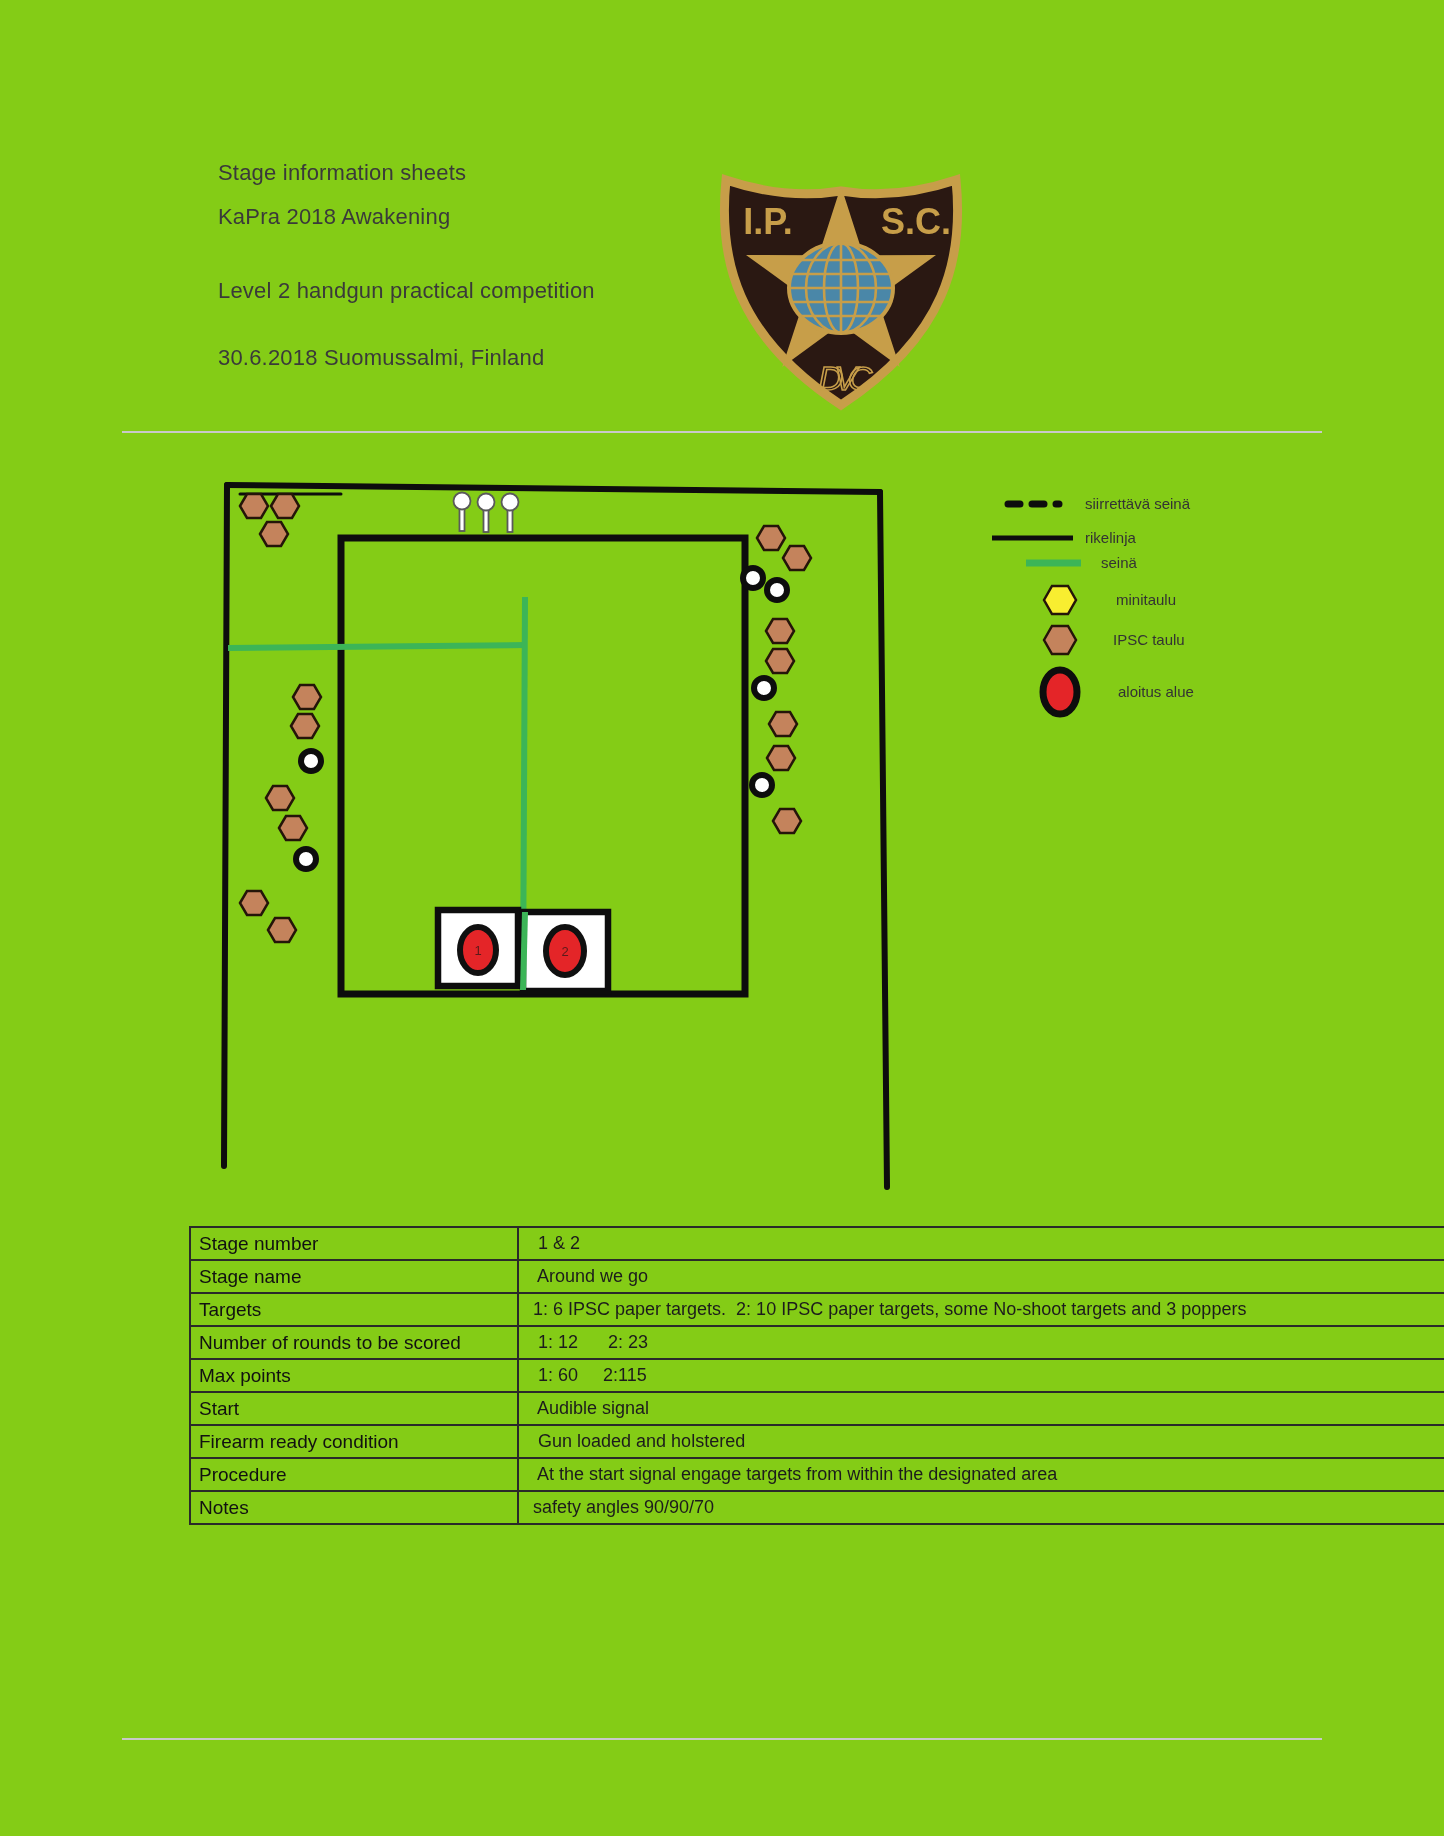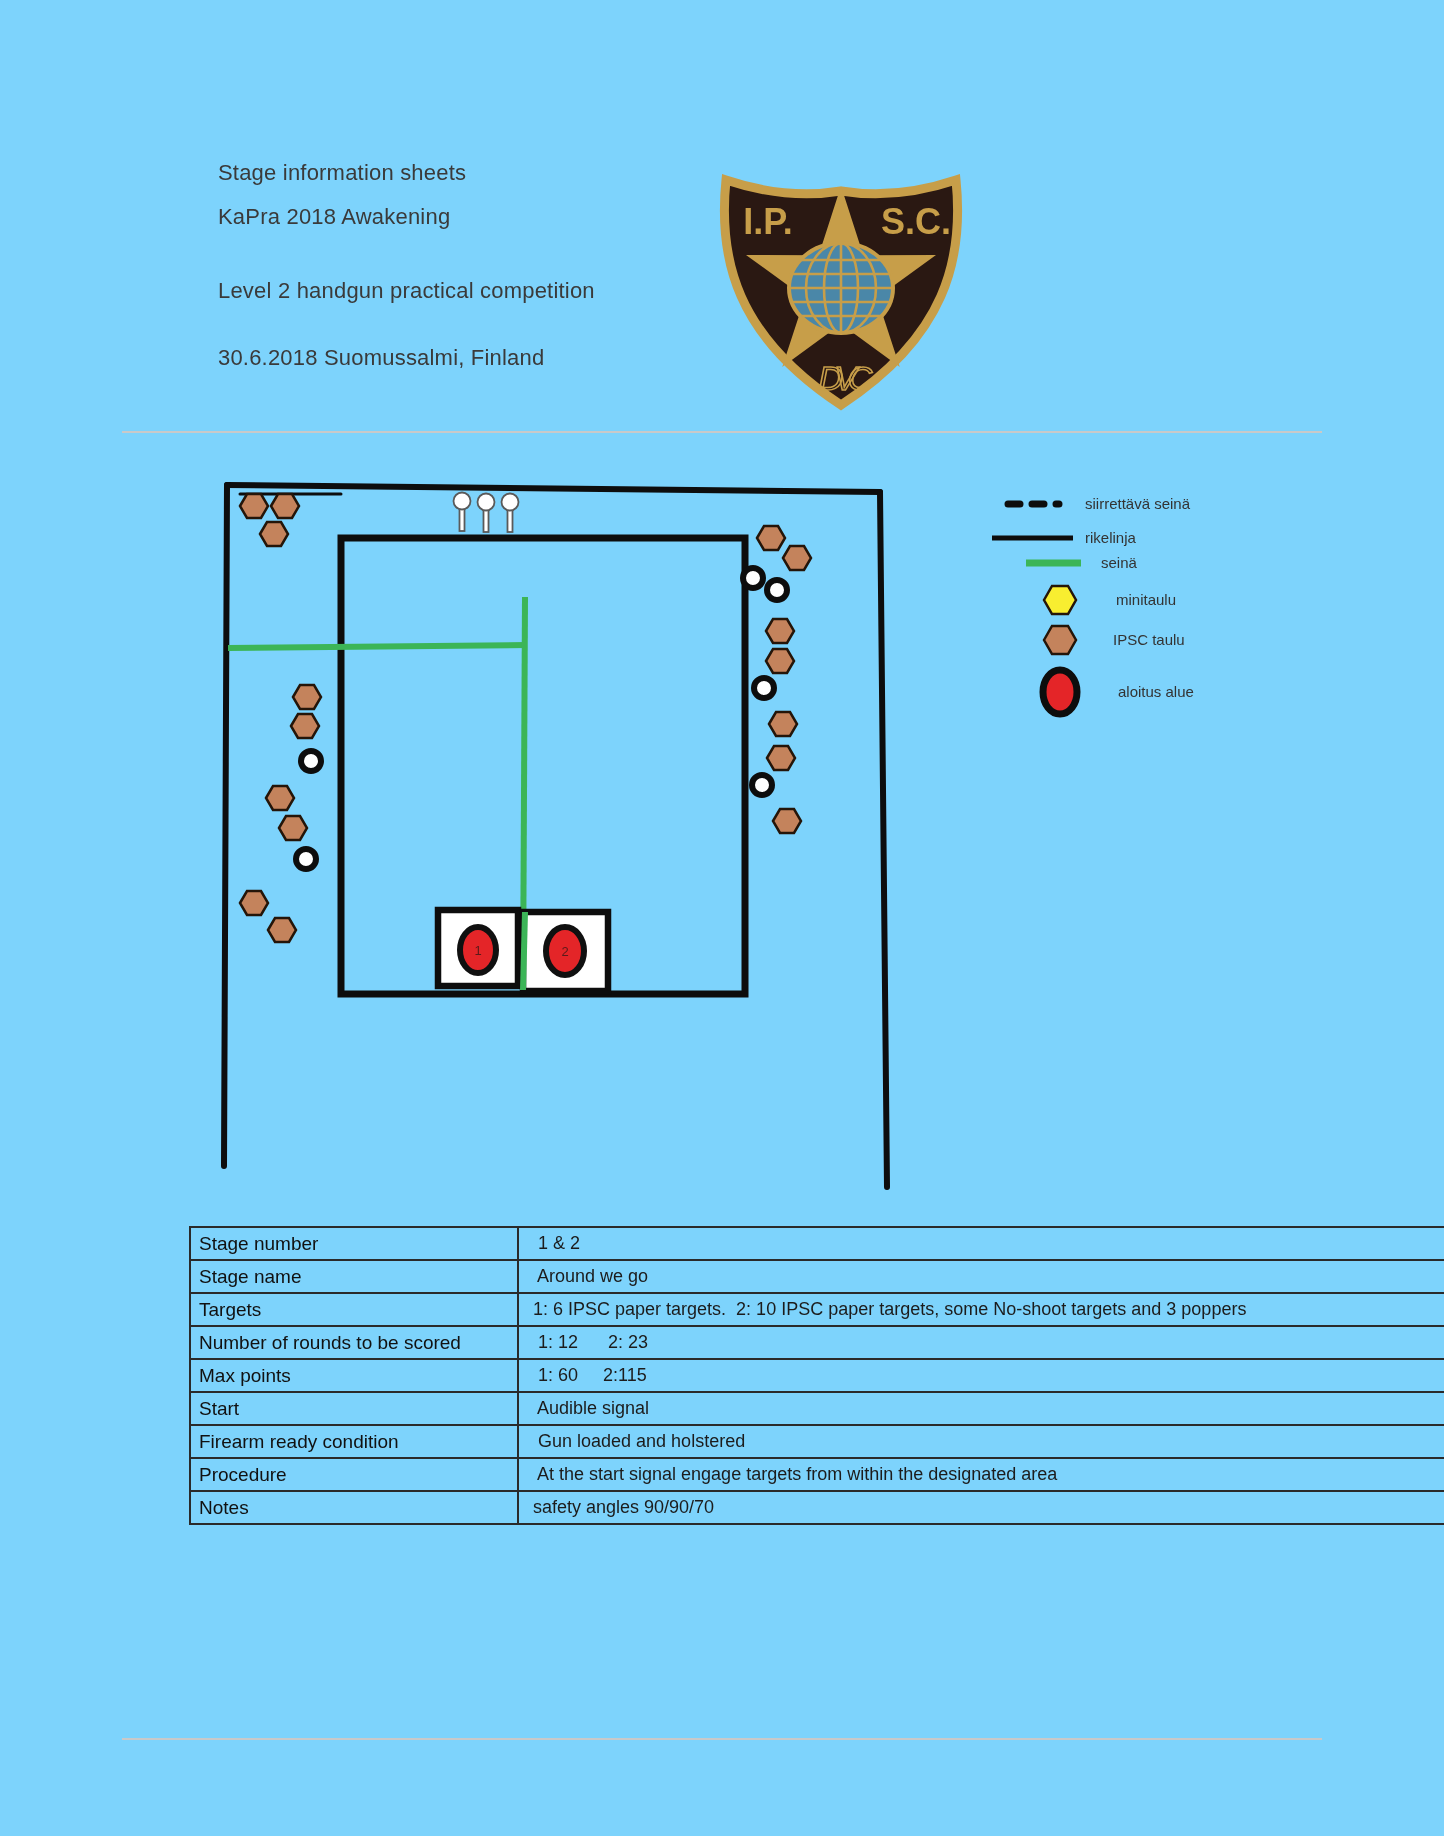--- a/index.html
+++ b/index.html
@@ -1,19 +1,19 @@
 <!DOCTYPE html>
 <html><head>
 <meta charset="utf-8">
 <style>
   html,body{margin:0;padding:0;background:#ffffff;}
   .page{
     position:relative;
     width:1444px;height:1836px;
-    background:#7dd3fc;
+    background:#84cc16;
     font-family:"Liberation Sans", sans-serif;
     color:#2e2e2e;
     overflow:hidden;
   }
   .hdr-line{
     position:absolute;left:218px;
     font-size:22px;color:#3a3a3a;letter-spacing:0.2px;
     white-space:pre;
   }
   .sep{

